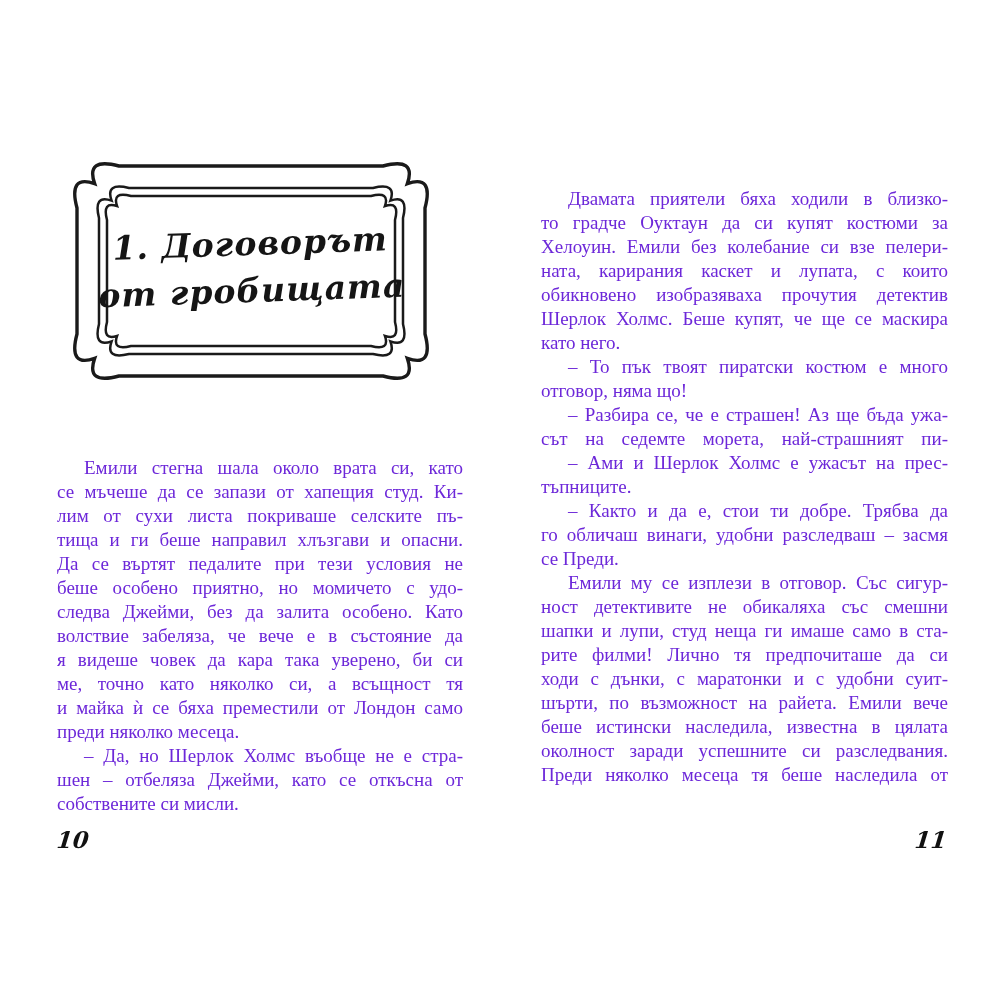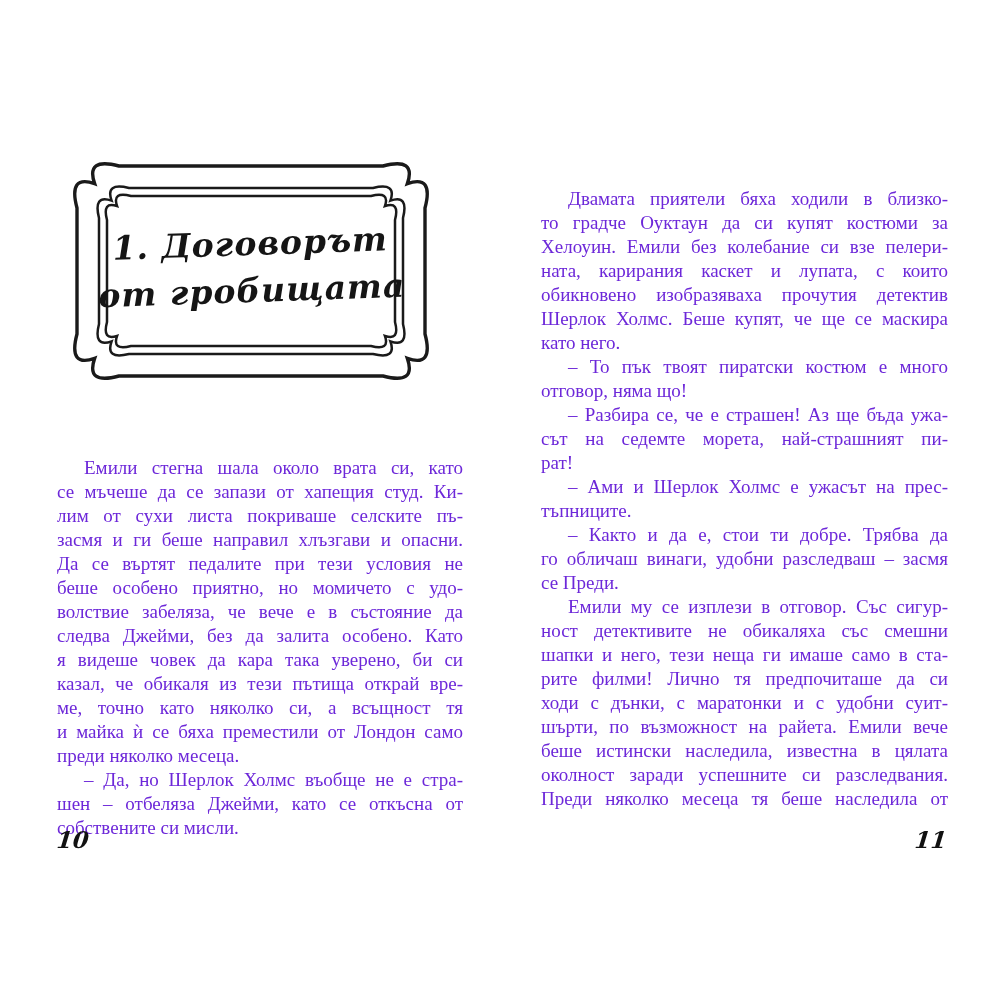--- a/index.html
+++ b/index.html
@@ -61,27 +61,26 @@
         <div>1. Договорът</div>
         <div>от гробищата</div>
       </div>
     </div>
 
     <div class="bodytext leftcol">
         <div>
           <div class="line indent">Емили стегна шала около врата си, като</div>
           <div class="line">се мъчеше да се запази от хапещия студ. Ки-</div>
           <div class="line">лим от сухи листа покриваше селските пъ-</div>
-          <div class="line">засмя и ги беше направил хлъзгави и опасни.</div>
+          <div class="line">тища и ги беше направил хлъзгави и опасни.</div>
           <div class="line">Да се въртят педалите при тези условия не</div>
           <div class="line">беше особено приятно, но момичето с удо-</div>
+          <div class="line">следва Джейми, без да залита особено. Като</div>
           <div class="line">волствие забеляза, че вече е в състояние да</div>
-          <div class="line">следва Джейми, без да залита особено. Като</div>
           <div class="line">я видеше човек да кара така уверено, би си</div>
-          <div class="line">казал, че обикаля из тези пътища открай вре-</div>
           <div class="line">ме, точно като няколко си, а всъщност тя</div>
           <div class="line">и майка ѝ се бяха преместили от Лондон само</div>
           <div class="line endline">преди няколко месеца.</div>
         </div>
         <div>
           <div class="line indent">– Да, но Шерлок Холмс въобще не е стра-</div>
           <div class="line">шен – отбеляза Джейми, като се откъсна от</div>
           <div class="line endline">собствените си мисли.</div>
         </div>
       </div>
@@ -100,35 +99,34 @@
           <div class="line">Шерлок Холмс. Беше купят, че ще се маскира</div>
           <div class="line endline">като него.</div>
         </div>
         <div>
           <div class="line indent">– То пък твоят пиратски костюм е много</div>
           <div class="line endline">отговор, няма що!</div>
         </div>
         <div>
           <div class="line indent">– Разбира се, че е страшен! Аз ще бъда ужа-</div>
           <div class="line">сът на седемте морета, най-страшният пи-</div>
-          <div class="line endline">рат!</div>
         </div>
         <div>
           <div class="line indent">– Ами и Шерлок Холмс е ужасът на прес-</div>
           <div class="line endline">тъпниците.</div>
         </div>
         <div>
           <div class="line indent">– Както и да е, стои ти добре. Трябва да</div>
           <div class="line">го обличаш винаги, удобни разследваш – засмя</div>
           <div class="line endline">се Преди.</div>
         </div>
         <div>
           <div class="line indent">Емили му се изплези в отговор. Със сигур-</div>
           <div class="line">ност детективите не обикаляха със смешни</div>
-          <div class="line">шапки и него, тези неща ги имаше само в ста-</div>
+          <div class="line">шапки и лупи, студ неща ги имаше само в ста-</div>
           <div class="line">рите филми! Лично тя предпочиташе да си</div>
           <div class="line">ходи с дънки, с маратонки и с удобни суит-</div>
           <div class="line">шърти, по възможност на райета. Емили вече</div>
           <div class="line">беше истински наследила, известна в цялата</div>
           <div class="line">околност заради успешните си разследвания.</div>
           <div class="line">Преди няколко месеца тя беше наследила от</div>
         </div>
       </div>
 
     <div class="pagenum rightnum">11</div>

